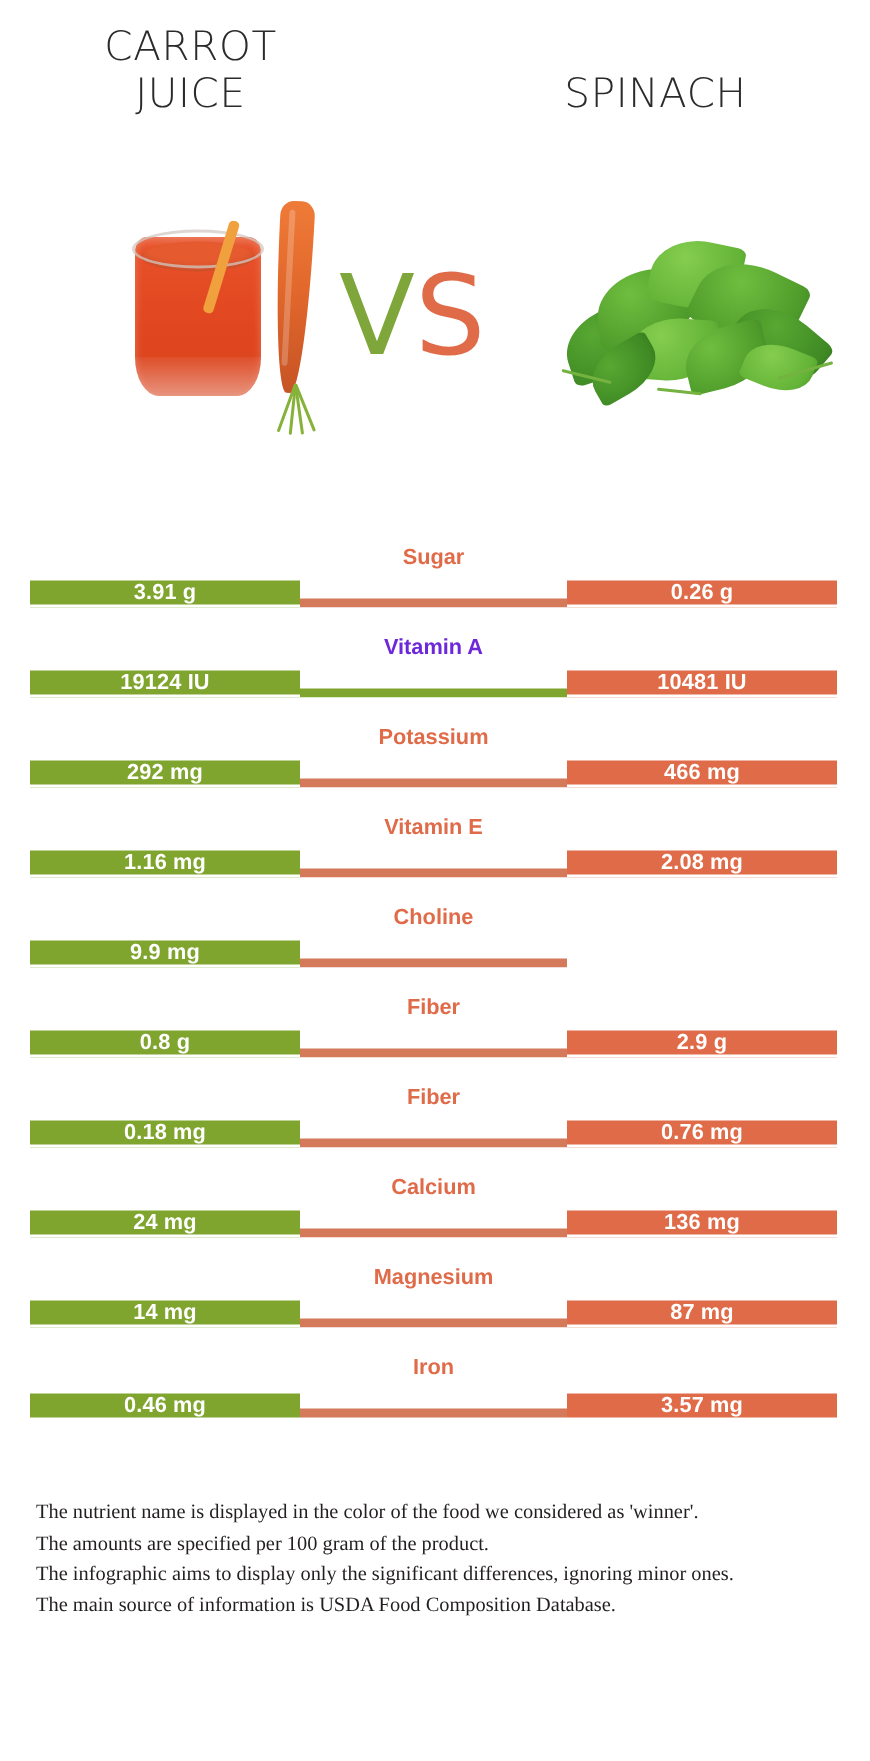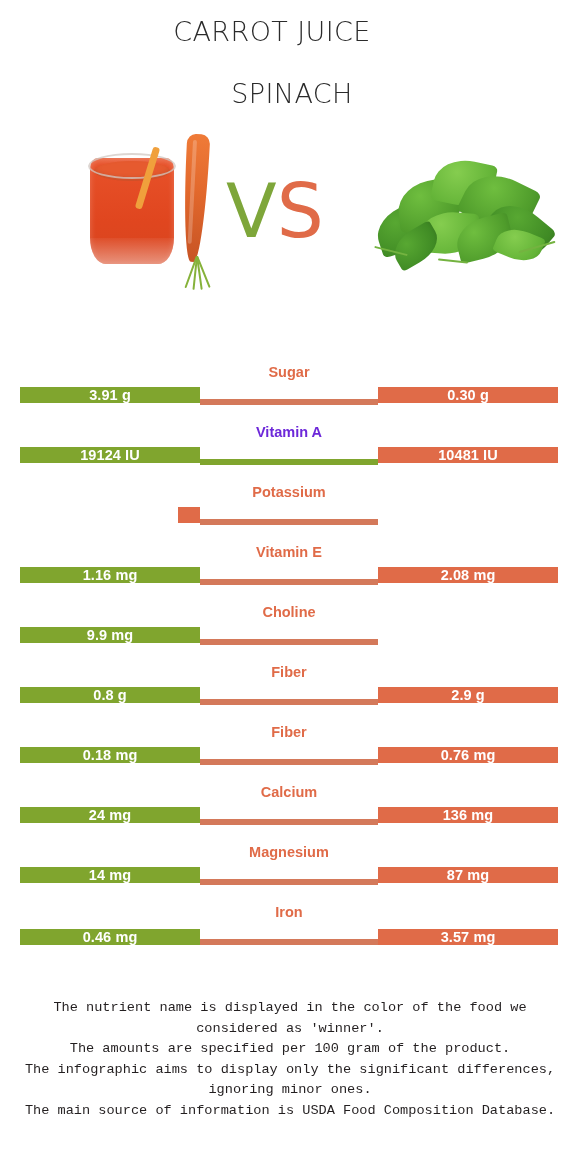--- a/index.html
+++ b/index.html
@@ -24,21 +24,21 @@
   }
 
   
   .titles {
     position: absolute;
     top: 16px;
     left: 0;
     width: 580px;
     height: 80px;
     display: flex;
-    flex-direction: column;
+    flex-direction: row;
   }
   .title-col {
     flex: 1 1 50%;
     text-align: center;
     font-size: 27px;
     line-height: 31px;
     font-weight: 300;
     letter-spacing: 0.4px;
     color: #2b2b2b;
     padding: 0 26px;
@@ -239,27 +239,27 @@
   .cell-mid.win-orange { color: #e06b48; border-bottom-color: #d4795a; }
   .row:last-child .cell-left,
   .row:last-child .cell-right { border-bottom: none; }
 
   
   .footer {
     position: absolute;
     top: 998px;
     left: 0;
     width: 580px;
-    text-align: center;
+    text-align: left;
     font-size: 13.6px;
     line-height: 20.5px;
     color: #231f20;
     padding: 0 24px;
     box-sizing: border-box;
-    font-family: Liberation Mono, monospace;
+    font-family: Liberation Serif, serif;
   }
   .footer div { white-space: normal; }
 </style>
 </head>
 <body>
 
 <div class="page">
 
   <div class="titles">
     <div class="title-col left">CARROT JUICE</div>
@@ -299,30 +299,31 @@
       <div class="stem" style="left:150px; top:96px;  width:38px; transform:rotate(-16deg);"></div>
       <div class="stem" style="left:70px;  top:110px; width:30px; transform:rotate(6deg);"></div>
     </div>
   </div>
 
   <div class="table">
 
     <div class="row">
       <div class="cell-left">3.91 g</div>
       <div class="cell-mid win-orange">Sugar</div>
-      <div class="cell-right">0.30 g</div>
+      <div class="cell-right">0.26 g</div>
     </div>
 
     <div class="row">
       <div class="cell-left">19124 IU</div>
       <div class="cell-mid win-green">Vitamin A</div>
       <div class="cell-right">10481 IU</div>
     </div>
 
     <div class="row">
+      <div class="cell-left">292 mg</div>
       <div class="cell-mid win-orange">Potassium</div>
       <div class="cell-right">466 mg</div>
     </div>
 
     <div class="row">
       <div class="cell-left">1.16 mg</div>
       <div class="cell-mid win-orange">Vitamin E</div>
       <div class="cell-right">2.08 mg</div>
     </div>
 

